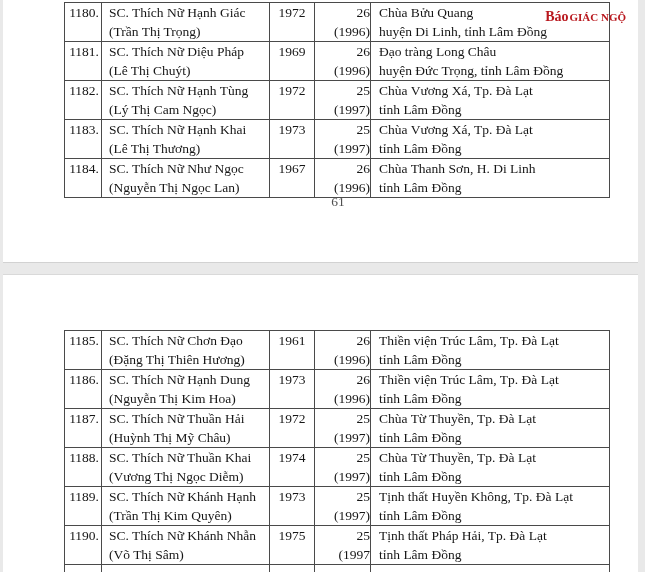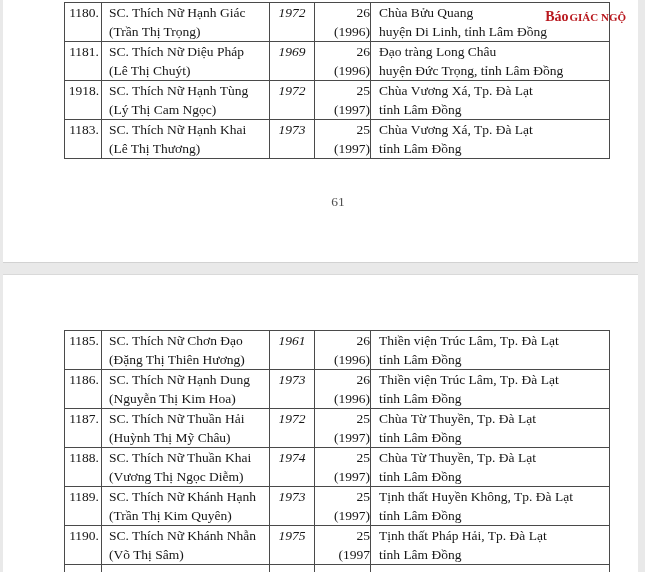--- a/index.html
+++ b/index.html
@@ -40,21 +40,21 @@
     border: 1px solid #4a4a4a;
     vertical-align: top;
     height: 39px;
     line-height: 18.5px;
     padding-top: 1px;
     overflow: hidden;
     white-space: nowrap;
   }
   .reg-table .c-no    { width: 37px;  text-align: right; padding-right: 2px; }
   .reg-table .c-name  { width: 168px; text-align: left;  padding-left: 7px; margin-top: 20px; }
-  .reg-table .c-year  { width: 45px;  text-align: center; font-style: italic; }
+  .reg-table .c-year  { width: 45px;  text-align: center; }
   .reg-table .c-age   { width: 56px;  text-align: right; }
   .reg-table .c-place { width: 239px; text-align: left;  padding-left: 8px; }
   .reg-table tr.partial-row td { height: 10px; }
 
   .page-number {
     position: absolute;
     top: 200px;
     left: 61px;
     width: 548px;
     text-align: center;
@@ -115,21 +115,21 @@
             <td class="c-age">
               <div>26</div>
               <div>(1996)</div>
             </td>
             <td class="c-place">
               <div>Đạo tràng Long Châu</div>
               <div>huyện Đức Trọng, tỉnh Lâm Đồng</div>
             </td>
           </tr>
           <tr>
-            <td class="c-no">1918.</td>
+            <td class="c-no">1182.</td>
             <td class="c-name">
               <div>SC. Thích Nữ Hạnh Tùng</div>
               <div>(Lý Thị Cam Ngọc)</div>
             </td>
             <td class="c-year">1972</td>
             <td class="c-age">
               <div>25</div>
               <div>(1997)</div>
             </td>
             <td class="c-place">
@@ -143,20 +143,36 @@
               <div>SC. Thích Nữ Hạnh Khai</div>
               <div>(Lê Thị Thương)</div>
             </td>
             <td class="c-year">1973</td>
             <td class="c-age">
               <div>25</div>
               <div>(1997)</div>
             </td>
             <td class="c-place">
               <div>Chùa Vương Xá, Tp. Đà Lạt</div>
+              <div>tỉnh Lâm Đồng</div>
+            </td>
+          </tr>
+          <tr>
+            <td class="c-no">1184.</td>
+            <td class="c-name">
+              <div>SC. Thích Nữ Như Ngọc</div>
+              <div>(Nguyễn Thị Ngọc Lan)</div>
+            </td>
+            <td class="c-year">1967</td>
+            <td class="c-age">
+              <div>26</div>
+              <div>(1996)</div>
+            </td>
+            <td class="c-place">
+              <div>Chùa Thanh Sơn, H. Di Linh</div>
               <div>tỉnh Lâm Đồng</div>
             </td>
           </tr>
         </tbody>
     </table>
     <div class="brand-logo" style="color: rgb(185, 24, 30);">
       <span class="brand-prefix">Báo</span><span class="brand-name">GIÁC NGỘ</span>
     </div>
     <div class="page-number">61</div>
   </div>

